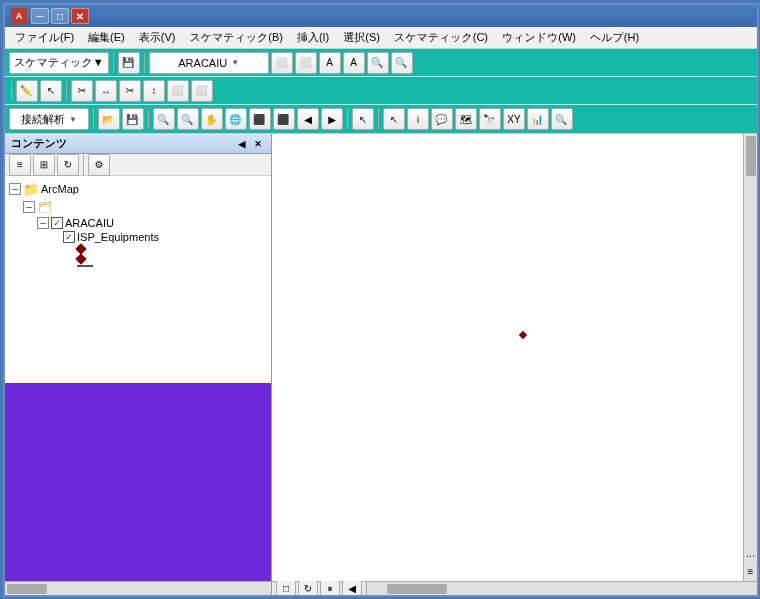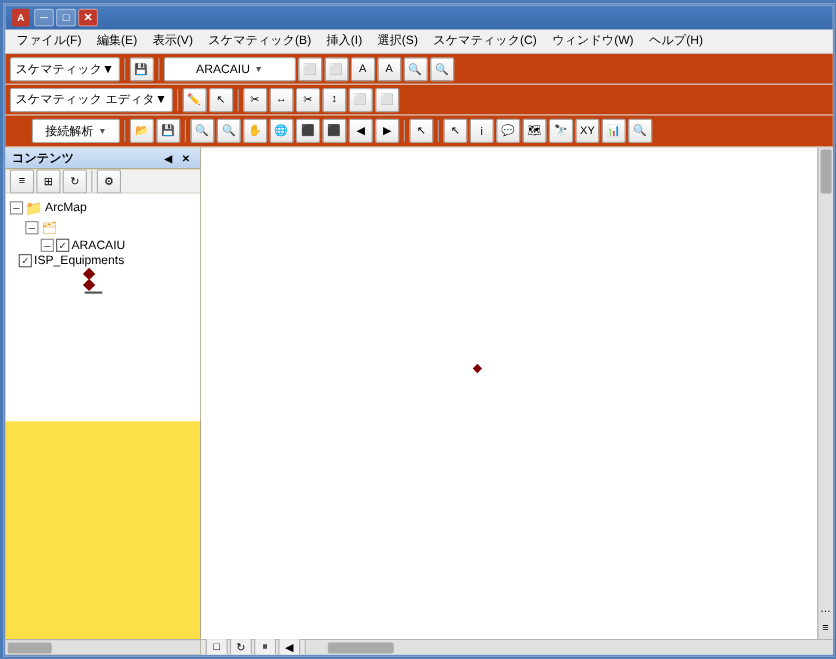--- a/index.html
+++ b/index.html
@@ -62,49 +62,49 @@
       cursor: pointer;
       border-radius: 2px;
     }
     .tb-btn.close { background: #c0392b; }
 
     
     .menu-bar {
       background: #f0f0f0;
       height: 22px;
       display: flex;
-      align-items: flex-start;
+      align-items: center;
       padding: 0 4px;
       border-bottom: 1px solid #ccc;
       flex-shrink: 0;
       gap: 2px;
     }
     .menu-item {
       padding: 2px 6px;
       font-size: 11px;
       color: #000;
       cursor: pointer;
       border-radius: 2px;
     }
 
     
     .toolbar-area {
-      background: #c2410c;
+      background: #14b8a6;
       border-bottom: 1px solid #ccc;
       flex-shrink: 0;
     }
     .toolbar-row {
       height: 28px;
       display: flex;
       align-items: center;
       padding: 2px 4px;
       gap: 2px;
       border-bottom: 1px solid #ddd;
     }
-    .toolbar-row:last-child { border-bottom: none; margin-left: 20px; }
+    .toolbar-row:last-child { border-bottom: none; }
     .tb-btn-sm {
       height: 22px;
       min-width: 22px;
       border: 1px solid #aaa;
       background: linear-gradient(to bottom, #fff 0%, #e8e8e8 100%);
       font-size: 10px;
       display: flex;
       align-items: center;
       justify-content: center;
       cursor: pointer;
@@ -139,23 +139,23 @@
 
     
     .main-area {
       display: flex;
       flex: 1;
       overflow: hidden;
     }
 
     
     .contents-panel {
-      width: 178px;
-      flex-shrink: 0;
-      background: #fde047;
+      width: 267px;
+      flex-shrink: 0;
+      background: #6d28d9;
       border-right: 1px solid #999;
       display: flex;
       flex-direction: column;
     }
     .panel-header {
       background: linear-gradient(to bottom, #d6e4f7 0%, #b8d0ee 100%);
       height: 20px;
       display: flex;
       align-items: center;
       padding: 0 6px;
@@ -198,21 +198,21 @@
     .layer-tree { font-size: 11px; }
     .tree-item {
       display: flex;
       align-items: center;
       padding: 1px 0;
       cursor: pointer;
     }
     .indent1 { padding-left: 4px; }
     .indent2 { padding-left: 18px; }
     .indent3 { padding-left: 32px; }
-    .indent4 { }
+    .indent4 { padding-left: 46px; }
     .expand-btn {
       width: 12px;
       height: 12px;
       border: 1px solid #888;
       background: white;
       font-size: 8px;
       display: flex;
       align-items: center;
       justify-content: center;
       cursor: pointer;
@@ -397,23 +397,20 @@
         <span class="dropdown-arrow">▼</span>
       </div>
       <div class="tb-btn-sm">⬜</div>
       <div class="tb-btn-sm">⬜</div>
       <div class="tb-btn-sm">A</div>
       <div class="tb-btn-sm">A</div>
       <div class="tb-btn-sm">🔍</div>
       <div class="tb-btn-sm">🔍</div>
     </div>
     <div class="toolbar-row">
-      <div class="tb-btn-sm dropdown-box">
-        <span>スケマティック エディタ▼</span>
-      </div>
       <div class="tb-sep"></div>
       <div class="tb-btn-sm">✏️</div>
       <div class="tb-btn-sm">↖</div>
       <div class="tb-sep"></div>
       <div style="display:flex;gap:2px;">
         <div class="tb-btn-sm">✂</div>
         <div class="tb-btn-sm">↔</div>
         <div class="tb-btn-sm">✂</div>
         <div class="tb-btn-sm">↕</div>
         <div class="tb-btn-sm">⬜</div>

